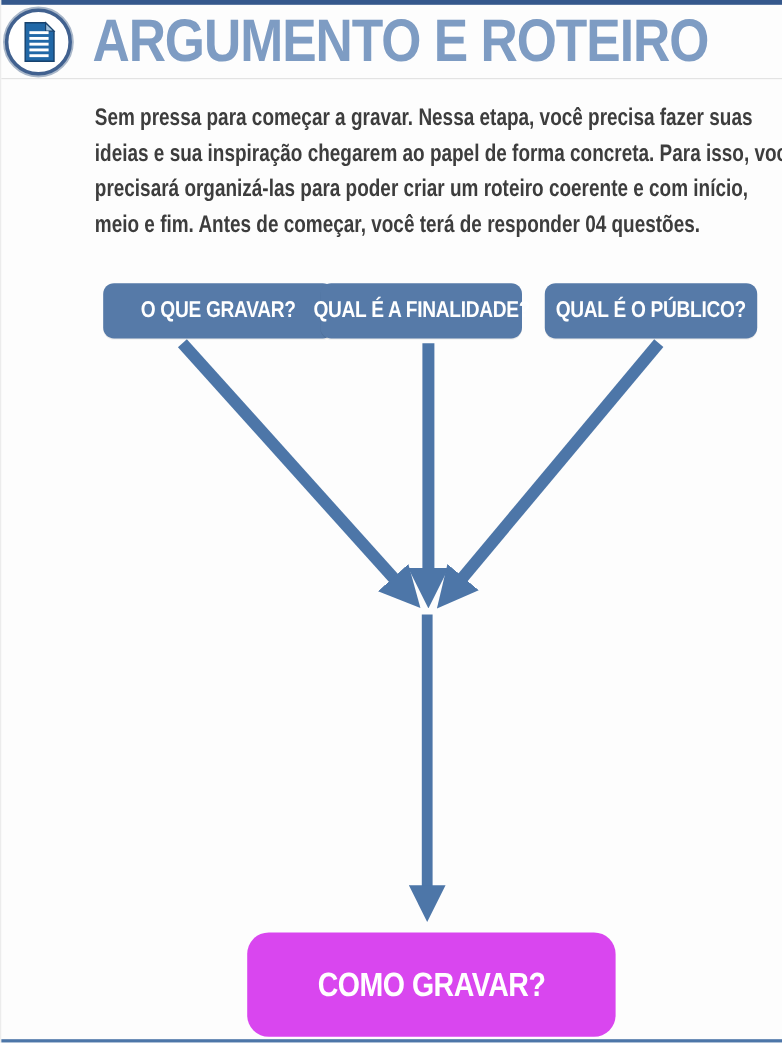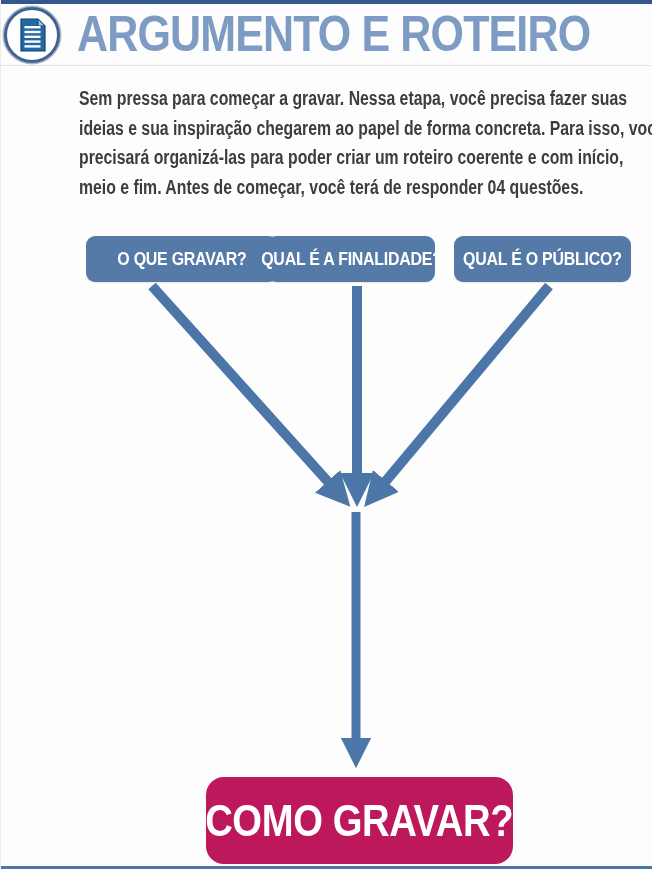--- a/index.html
+++ b/index.html
@@ -47,23 +47,23 @@
     color:#ffffff;font-weight:bold;font-size:19px;
     box-shadow:0 1px 0 rgba(0,0,0,0.08);
   }
   .qbox span{display:inline-block;transform:scaleX(0.84);white-space:nowrap;letter-spacing:-0.3px;}
   .qbox1{left:85px;width:192px;}
   .qbox2{left:266px;width:168px;}
   .qbox3{left:453px;width:177px;}
   .arrows{position:absolute;left:0;top:0;width:652px;height:869px;pointer-events:none;}
   .result-box{
     position:absolute;left:205px;top:777px;width:307px;height:87px;
-    background:#be185d;border-radius:18px;
+    background:#d946ef;border-radius:18px;
     display:flex;align-items:center;justify-content:center;
-    color:#ffffff;font-weight:bold;font-size:45px;
+    color:#ffffff;font-weight:bold;font-size:28px;
   }
   .result-box span{display:inline-block;transform:scaleX(0.85);white-space:nowrap;letter-spacing:-0.5px;}
 </style>
 </head>
 <body>
 
 <div class="page">
 
   <div class="top-bar"></div>
 

